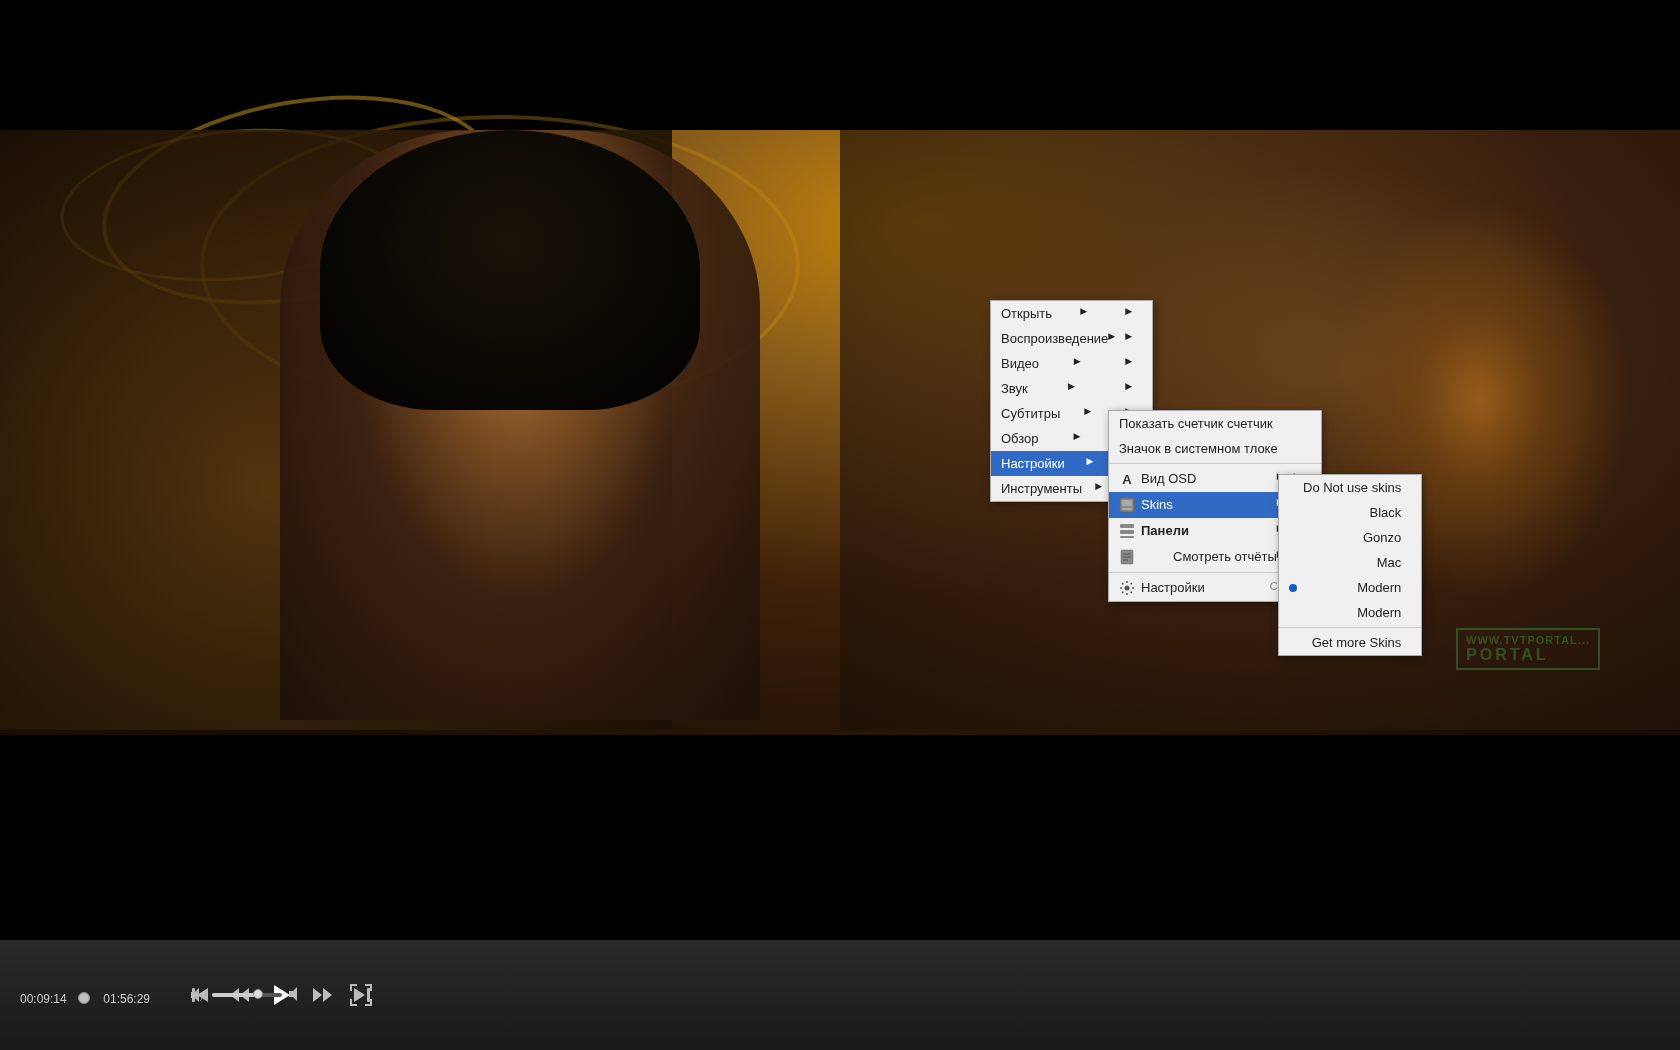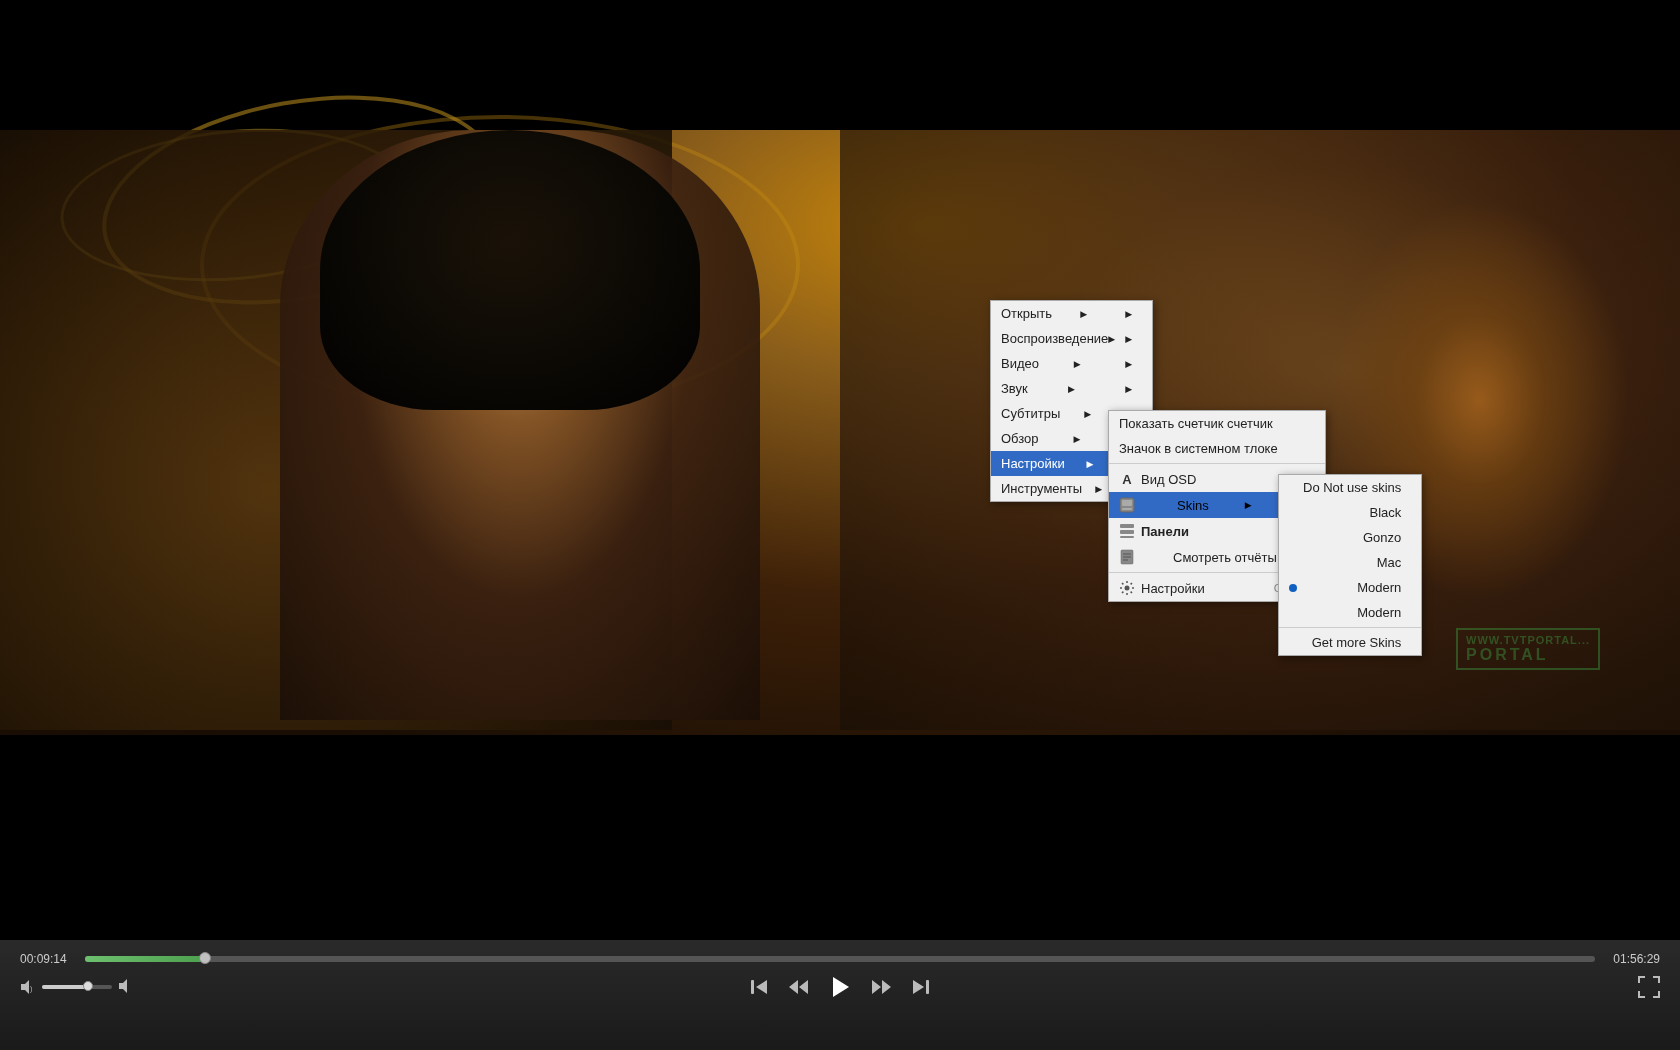--- a/index.html
+++ b/index.html
@@ -75,21 +75,20 @@
       box-shadow: 2px 2px 8px rgba(0,0,0,0.4);
       min-width: 160px;
       z-index: 100;
       font-size: 13px;
     }
 
     .menu-item {
       padding: 5px 20px 5px 10px;
       cursor: pointer;
       display: flex;
-      align-items: center;
       justify-content: space-between;
       white-space: nowrap;
       color: #222;
       position: relative;
     }
     .menu-item.has-submenu::after {
       content: '▶';
       font-size: 9px;
       margin-left: 10px;
     }
@@ -147,21 +146,21 @@
 
     
     #controls-bar {
       position: absolute;
       bottom: 0;
       left: 0;
       width: 1680px;
       height: 110px;
       background: linear-gradient(to bottom, #2a2a2a, #1a1a1a);
       display: flex;
-      flex-direction: column;
+      flex-direction: row;
       padding: 0;
       margin-top: 29px;
     }
 
     
     #progress-row {
       display: flex;
       align-items: center;
       padding: 12px 20px 4px 20px;
       gap: 10px;
@@ -366,21 +365,21 @@
   </div>
   <div class="menu-item">
     <span>Значок в системном тлоке</span>
   </div>
   <div class="menu-separator"></div>
   <div class="menu-item has-submenu">
     <span class="menu-item-icon" style="font-weight:bold; font-size:13px; color:#333;">A</span>
     <span style="flex:1;">Вид OSD</span>
     <span style="font-size:9px;">▶</span>
   </div>
-  <div class="menu-item has-submenu" style="background:#316ac5; color:#000000;gap:36px;">
+  <div class="menu-item has-submenu" style="background:#316ac5; color:#ffffff;">
     <span class="menu-item-icon">
       <svg width="16" height="16" viewBox="0 0 16 16" fill="none">
         <rect x="1" y="1" width="14" height="14" rx="2" fill="#888" stroke="#666" stroke-width="1"></rect>
         <rect x="3" y="3" width="10" height="6" rx="1" fill="#aaa"></rect>
         <rect x="3" y="11" width="10" height="2" rx="1" fill="#aaa"></rect>
       </svg>
     </span>
     <span style="flex:1;">Skins</span>
     <span style="font-size:9px;">▶</span>
   </div>

